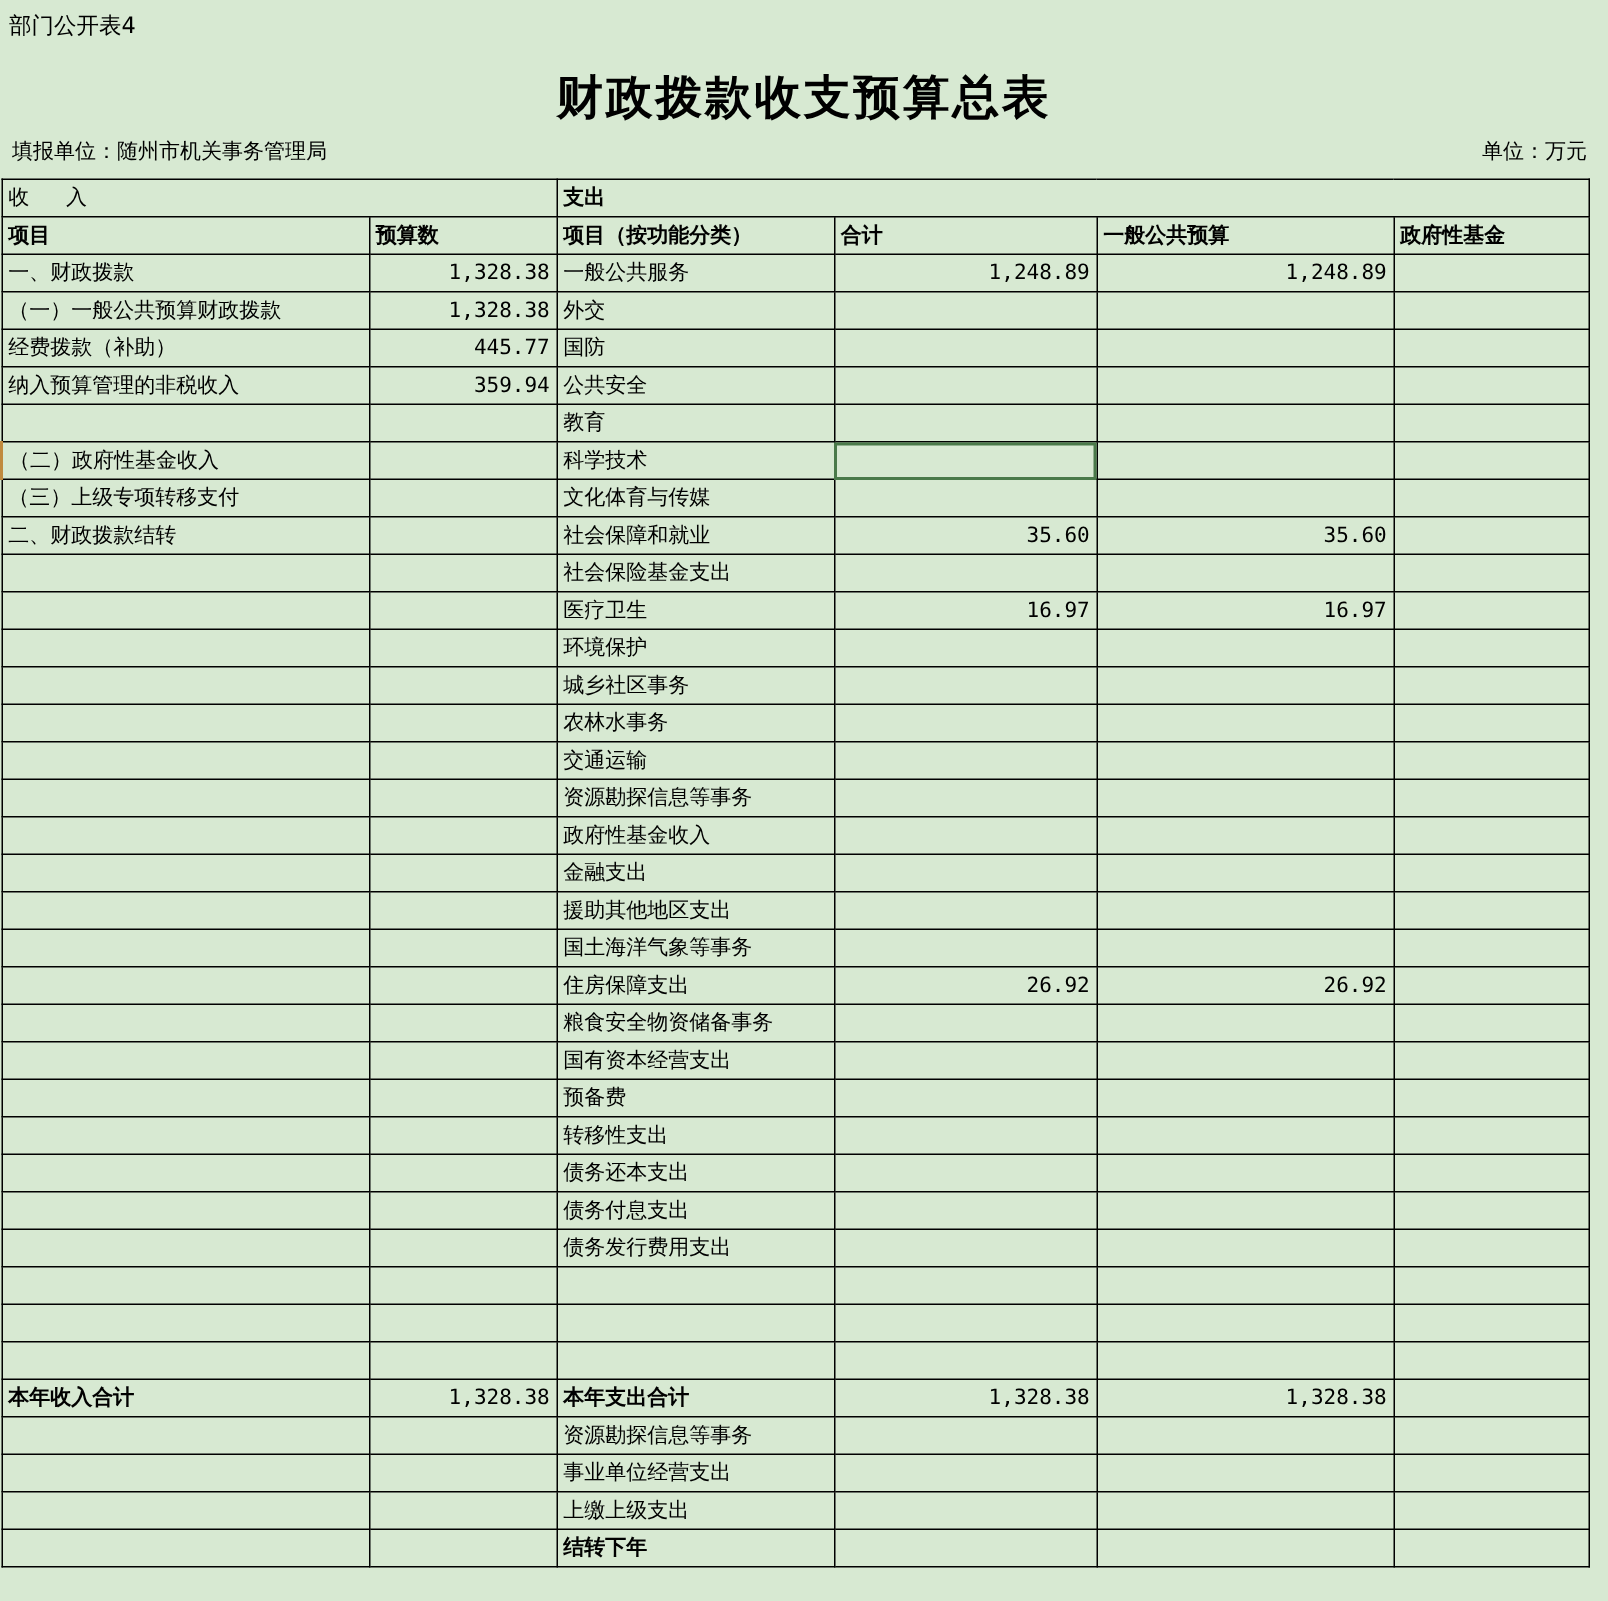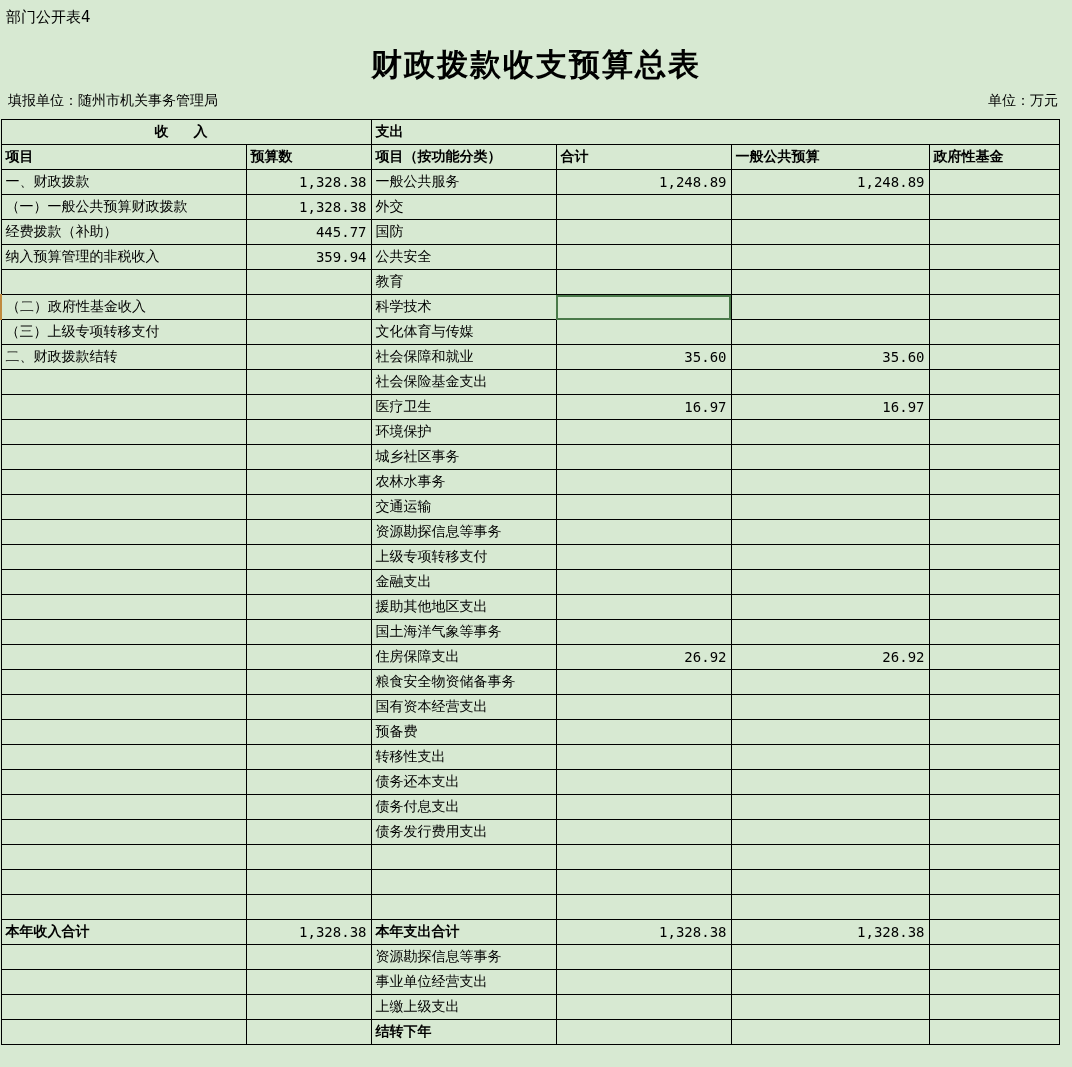--- a/index.html
+++ b/index.html
@@ -73,22 +73,21 @@
   .c-num    { width: 125px; }
   .c-item2  { width: 185px; }
   .c-tot    { width: 175px; }
   .c-gen    { width: 198px; }
   .c-fund   { width: 130px; }
 
   .hdr {
     font-weight: bold;
   }
   .hdr-wide {
-    text-align: center;
-    font-weight: bold;
+    font-weight: normal;
     letter-spacing: 10px;
   }
   .num {
     text-align: right;
     font-family: "DejaVu Sans Mono", "Liberation Mono", monospace;
     font-size: 13px;
     padding-right: 6px;
   }
   .txt {
     text-align: left;
@@ -262,21 +261,21 @@
           <td class="txt indent0"></td>
           <td class="num"></td>
           <td class="txt">资源勘探信息等事务</td>
           <td class="num"></td>
           <td class="num"></td>
           <td class="num"></td>
         </tr>
         <tr>
           <td class="txt indent0"></td>
           <td class="num"></td>
-          <td class="txt">上级专项转移支付</td>
+          <td class="txt">政府性基金收入</td>
           <td class="num"></td>
           <td class="num"></td>
           <td class="num"></td>
         </tr>
         <tr>
           <td class="txt indent0"></td>
           <td class="num"></td>
           <td class="txt">金融支出</td>
           <td class="num"></td>
           <td class="num"></td>

